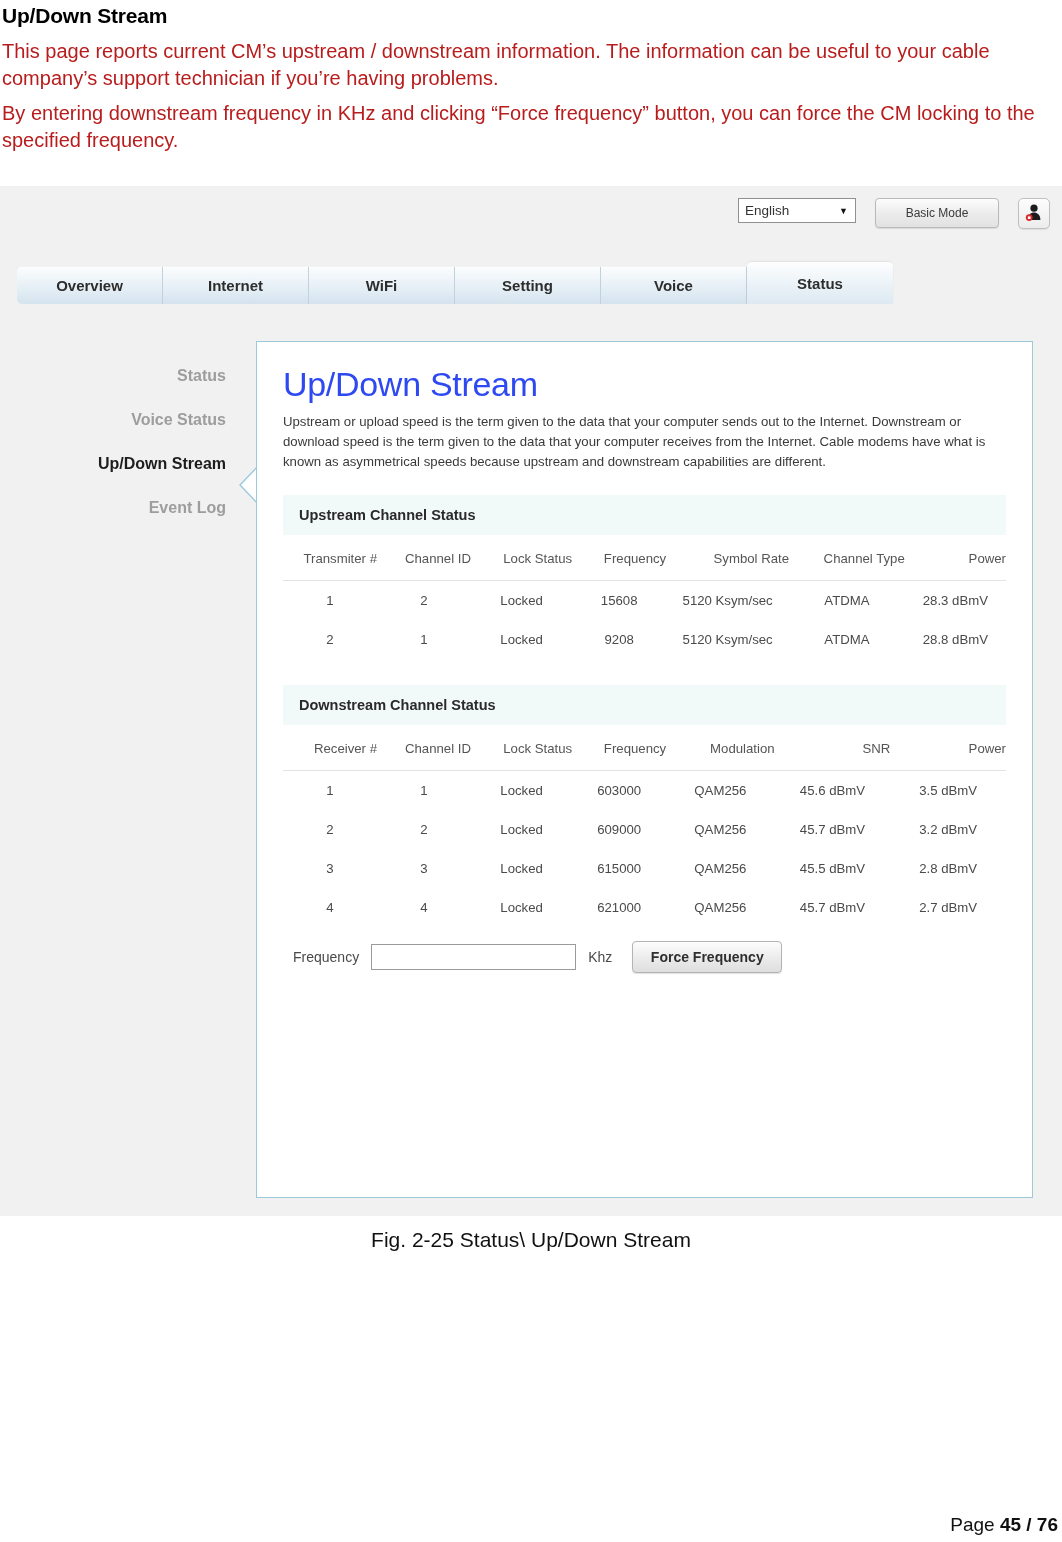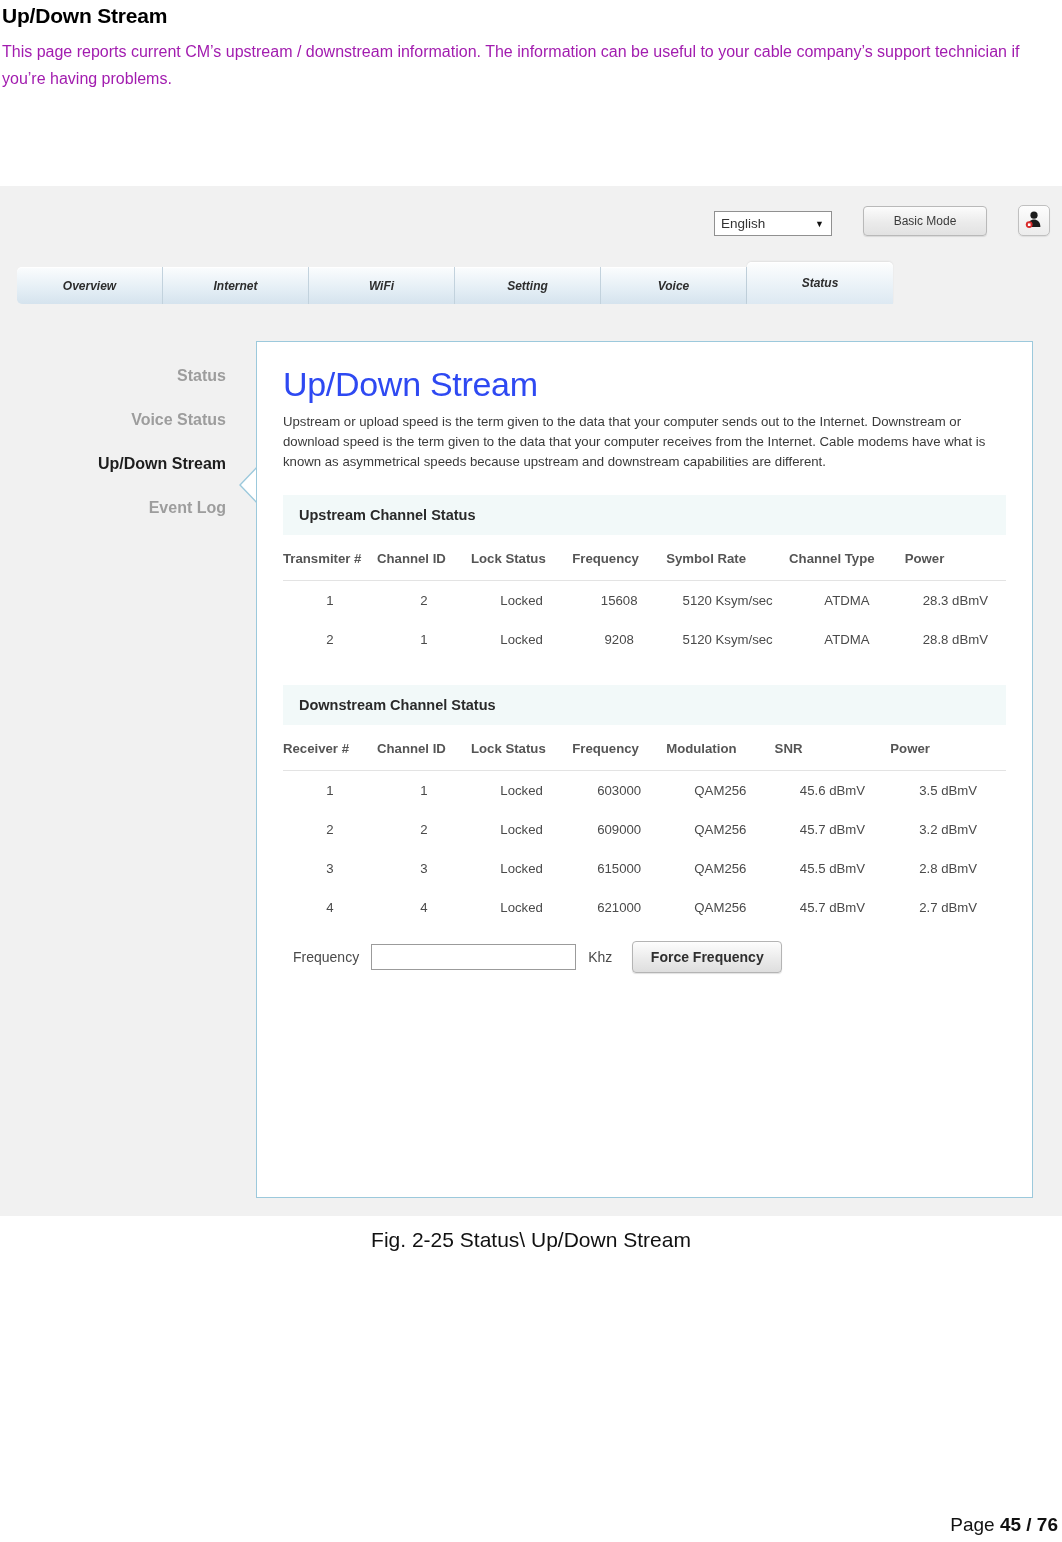--- a/index.html
+++ b/index.html
@@ -23,46 +23,46 @@
     width: 1062px;
   }
   .doc-title {
     font-size: 21px;
     font-weight: bold;
     letter-spacing: -0.2px;
     margin: 2px 0 0 2px;
     line-height: 28px;
   }
   .doc-para {
-    font-size: 16px;
+    font-size: 20px;
     line-height: 27px;
     margin: 8px 0 0 2px;
     width: 1055px;
-    color: #a21caf;
+    color: #b91c1c;
   }
 
   
   .shot {
     position: absolute;
     left: 0;
     top: 186px;
     width: 1062px;
     height: 1030px;
     background: #f1f1f1;
     overflow: hidden;
   }
 
   
   .topbar {
     position: absolute;
     right: 12px;
-    top: 19px;
-    display: flex;
-    align-items: flex-end;
-    gap: 31px;
+    top: 12px;
+    display: flex;
+    align-items: flex-start;
+    gap: 19px;
   }
   .lang-select {
     width: 118px;
     height: 25px;
     border: 1px solid #909090;
     background: #fff;
     display: flex;
     align-items: center;
     padding: 0 6px;
     box-sizing: border-box;
@@ -112,28 +112,27 @@
     display: flex;
     align-items: flex-end;
     height: 42px;
   }
   .tab {
     width: 146px;
     height: 37px;
     display: flex;
     align-items: center;
     justify-content: center;
-    font-size: 12px;
+    font-size: 15px;
     font-weight: bold;
     color: #2d2d2d;
     background: linear-gradient(#fbfdfe, #e4eef5 60%, #d5e3ee);
     border-right: 1px solid #c2d2dd;
     box-sizing: border-box;
     box-shadow: inset 0 1px 0 rgba(255,255,255,.9);
-    font-style: italic;
   }
   .tab:first-child {
     border-top-left-radius: 5px;
     border-bottom-left-radius: 5px;
   }
   .tab.active {
     height: 42px;
     border-right: none;
     border-radius: 5px 5px 0 0;
     background: linear-gradient(#fdfefe, #e9f1f7 60%, #dde9f2);
@@ -218,25 +217,25 @@
   }
 
   
   table.grid {
     width: 100%;
     border-collapse: collapse;
     font-size: 13.2px;
     color: #444;
   }
   table.grid th {
-    font-weight: bold;
+    font-weight: normal;
     color: #555;
     padding: 16px 0 14px 0;
     border-bottom: 1px solid #e3e3e3;
-    text-align: left;
+    text-align: right;
     white-space: nowrap;
   }
   table.grid td {
     padding: 12px 0;
     text-align: center;
     color: #4a4a4a;
     white-space: nowrap;
   }
   table.grid tbody tr:last-child td { padding-bottom: 14px; }
 
@@ -296,20 +295,21 @@
     color: #111;
   }
   .footer b { font-weight: bold; }
 </style>
 </head>
 <body>
 
 <div class="doc-wrap">
   <div class="doc-title">Up/Down Stream</div>
   <div class="doc-para">This page reports current CM’s upstream / downstream information. The information can be useful to your cable company’s support technician if you’re having problems.</div>
+  <div class="doc-para">By entering downstream frequency in KHz and clicking “Force frequency” button, you can force the CM locking to the specified frequency.</div>
 </div>
 
 <div class="shot">
 
   <div class="topbar">
     <div class="lang-select">
       <span>English</span>
       <span class="caret">▼</span>
     </div>
     <div class="mode-btn">Basic Mode</div>

